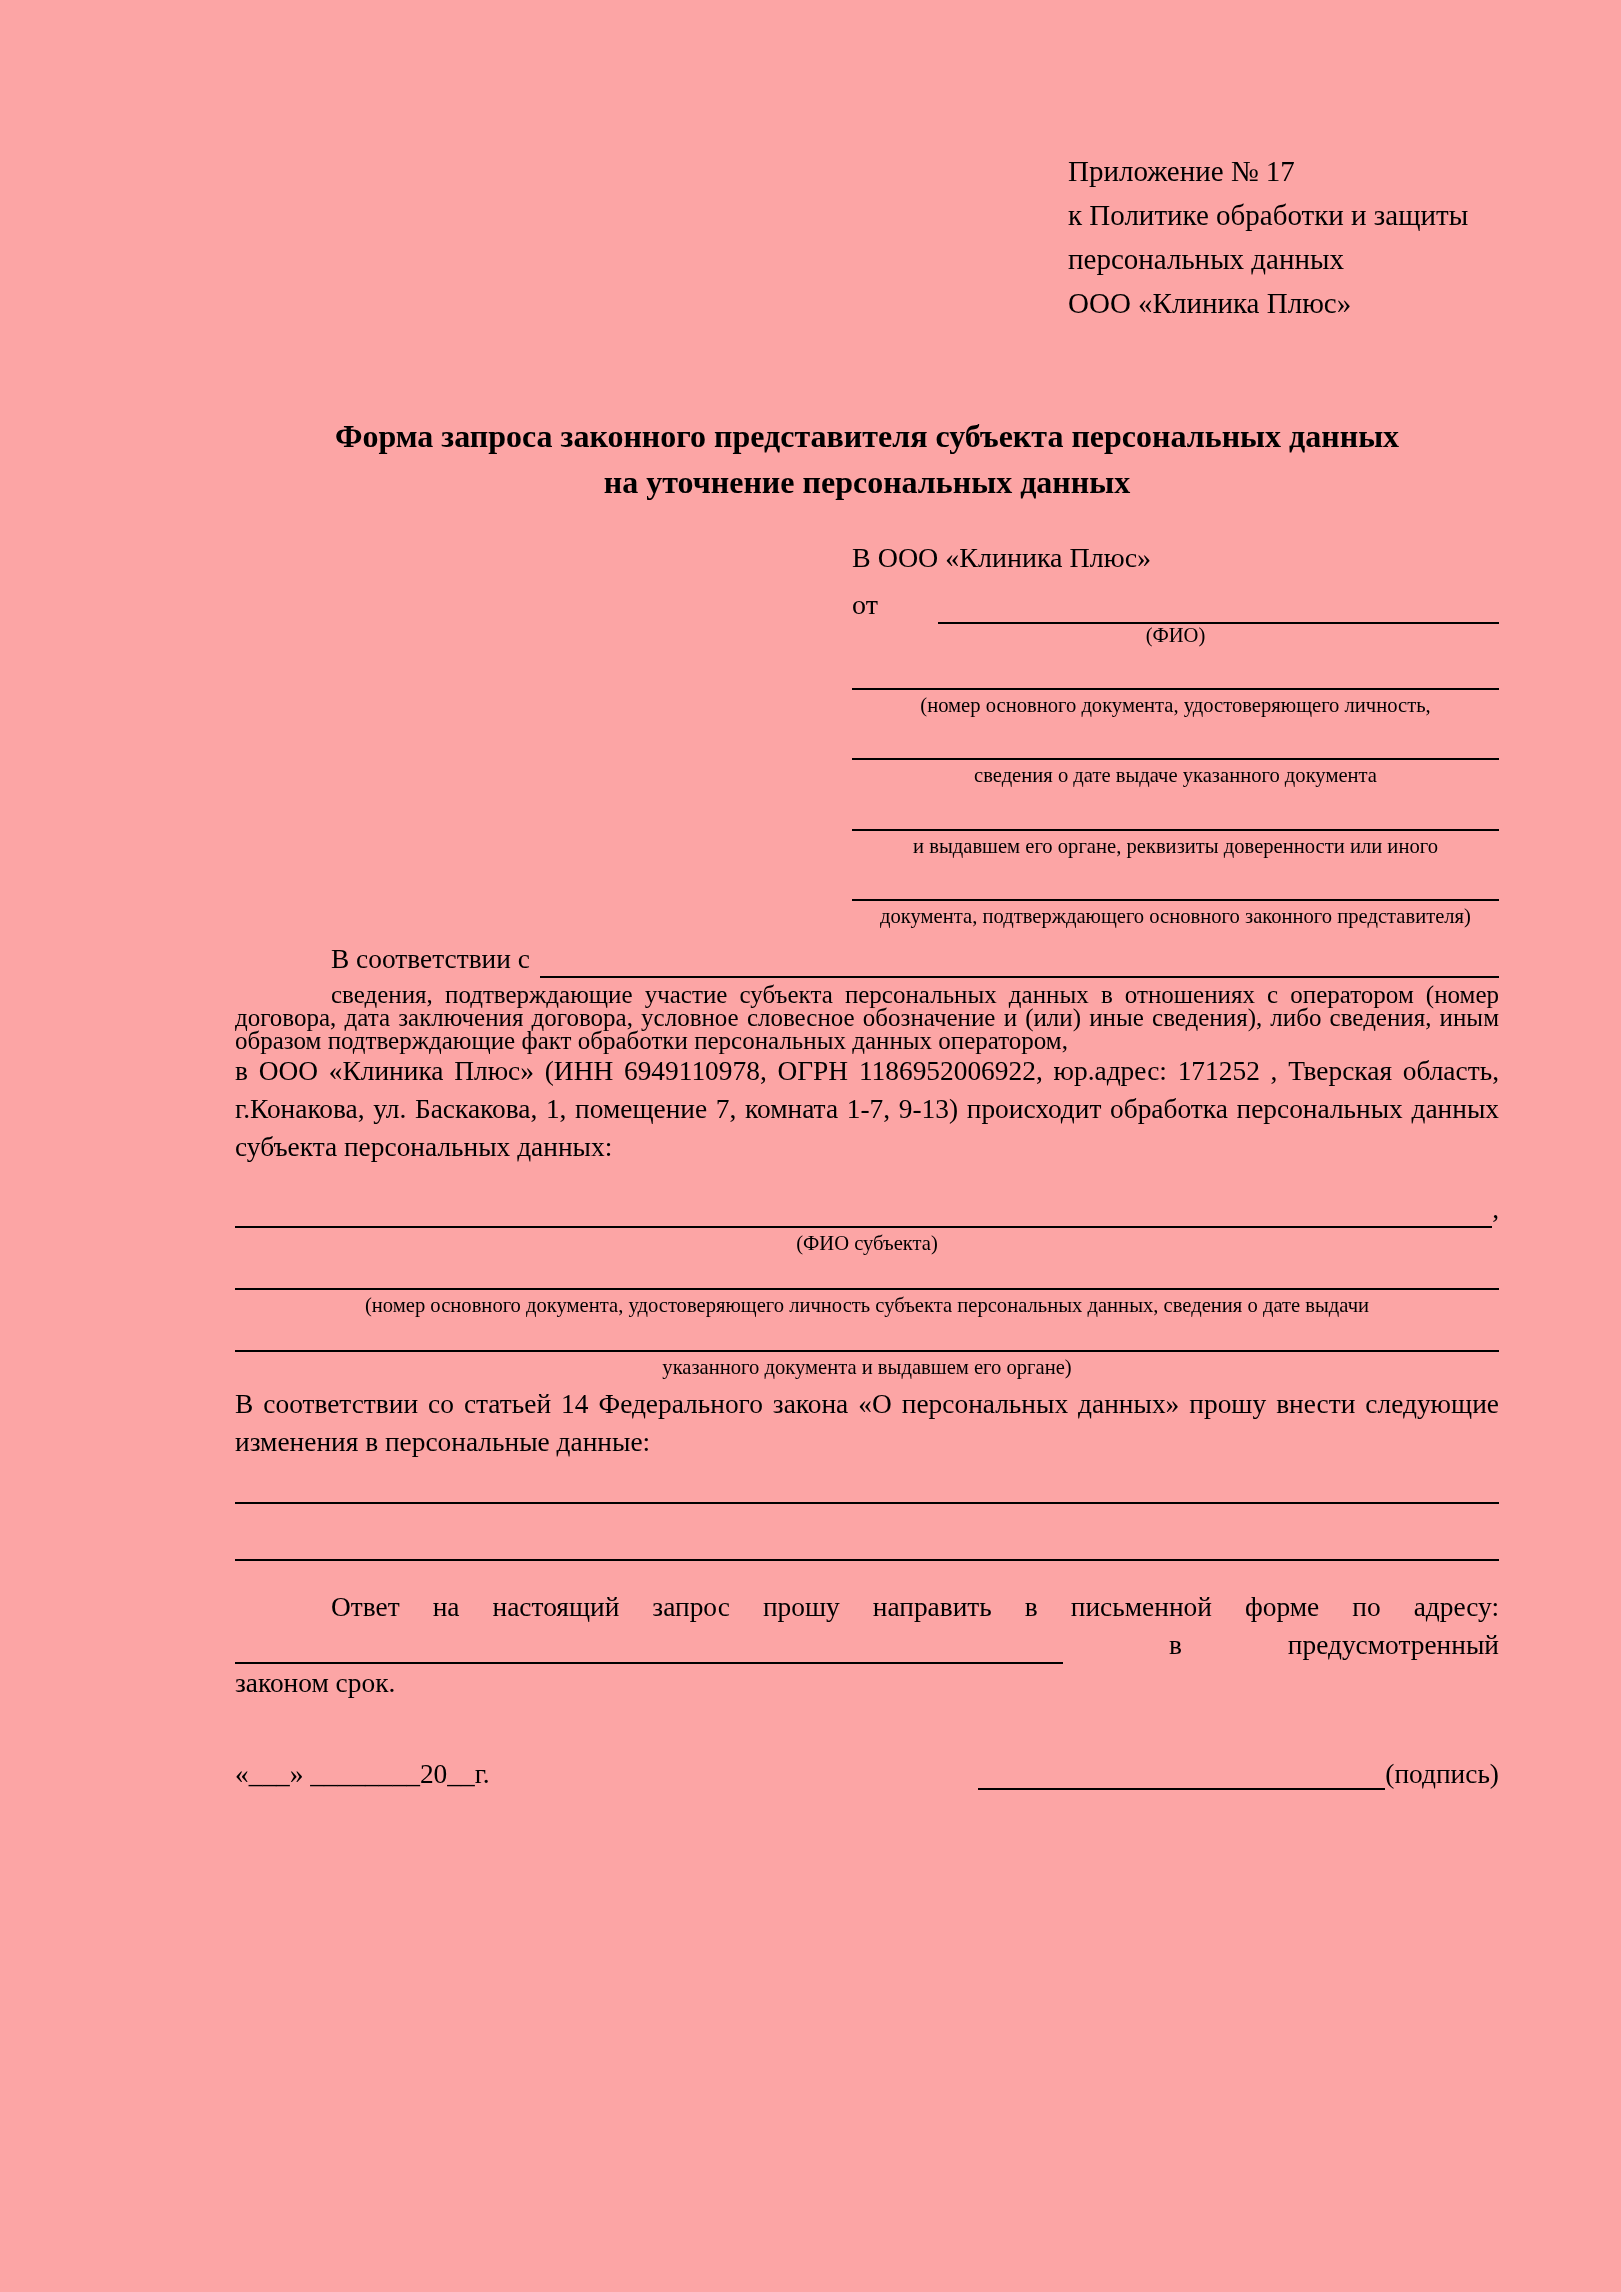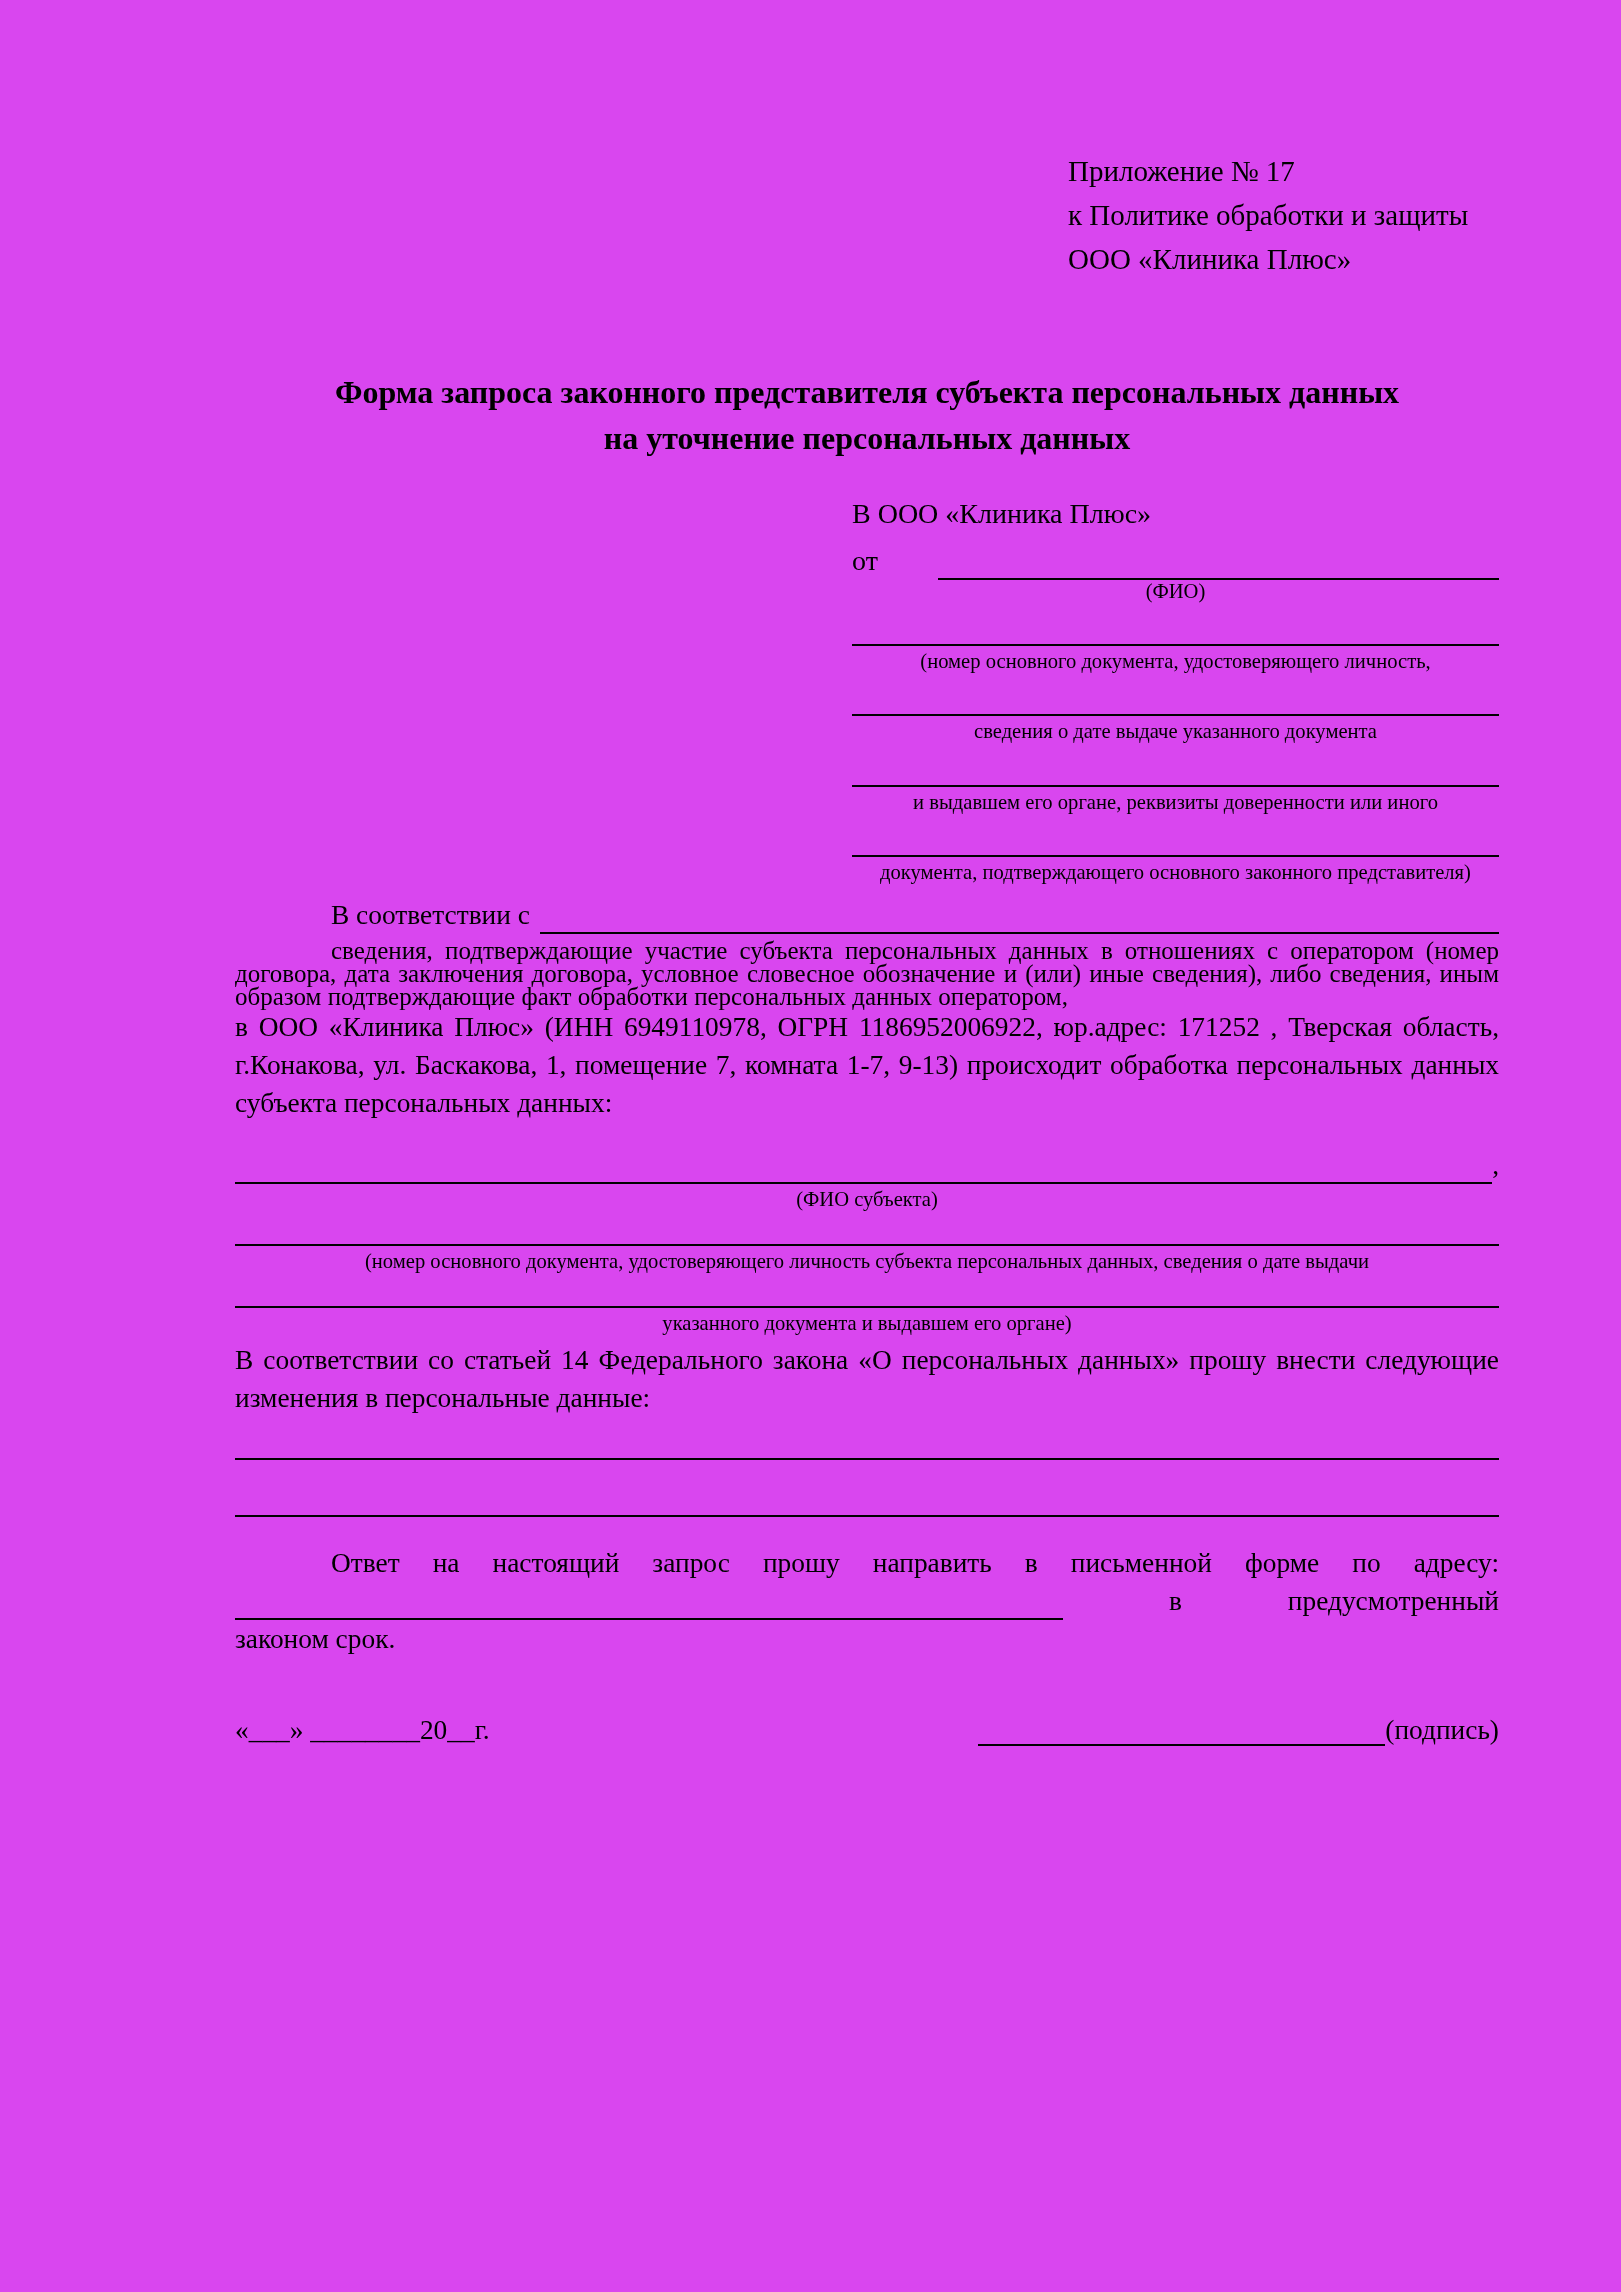--- a/index.html
+++ b/index.html
@@ -2,21 +2,21 @@
 <html><head>
 <meta charset="utf-8">
 <style>
   * { box-sizing: border-box; margin: 0; padding: 0; }
   html, body { background: #ffffff; }
   body { font-family: "Liberation Serif", "DejaVu Serif", serif; color: #000; }
   .page {
     position: relative;
     width: 1621px;
     height: 2293px;
-    background: #d946ef;
+    background: #fca5a5;
     padding: 149px 122px 0 235px;
     overflow: hidden;
   }
   
   .doc-header { margin-left: 833px; font-size: 29px; line-height: 44px; }
   
   .doc-title { margin-top: 88px; text-align: center; font-weight: bold; font-size: 32px; line-height: 46px; }
   
   .addressee { margin-top: 33px; margin-left: 617px; width: 647px; font-size: 28px; line-height: 39px; }
   .row { display: flex; }
@@ -51,20 +51,21 @@
   .sig-blank { width: 407px; border-bottom: 2.9px solid #000; }
 </style>
 </head>
 <body>
 
 <div class="page">
 
   <div class="doc-header">
     <div>Приложение № 17</div>
     <div>к Политике обработки и защиты</div>
+    <div>персональных данных</div>
     <div>ООО «Клиника Плюс»</div>
   </div>
 
   <div class="doc-title">
     <div>Форма запроса законного представителя субъекта персональных данных</div>
     <div>на уточнение персональных данных</div>
   </div>
 
   <div class="addressee">
     <div>В ООО «Клиника Плюс»</div>

